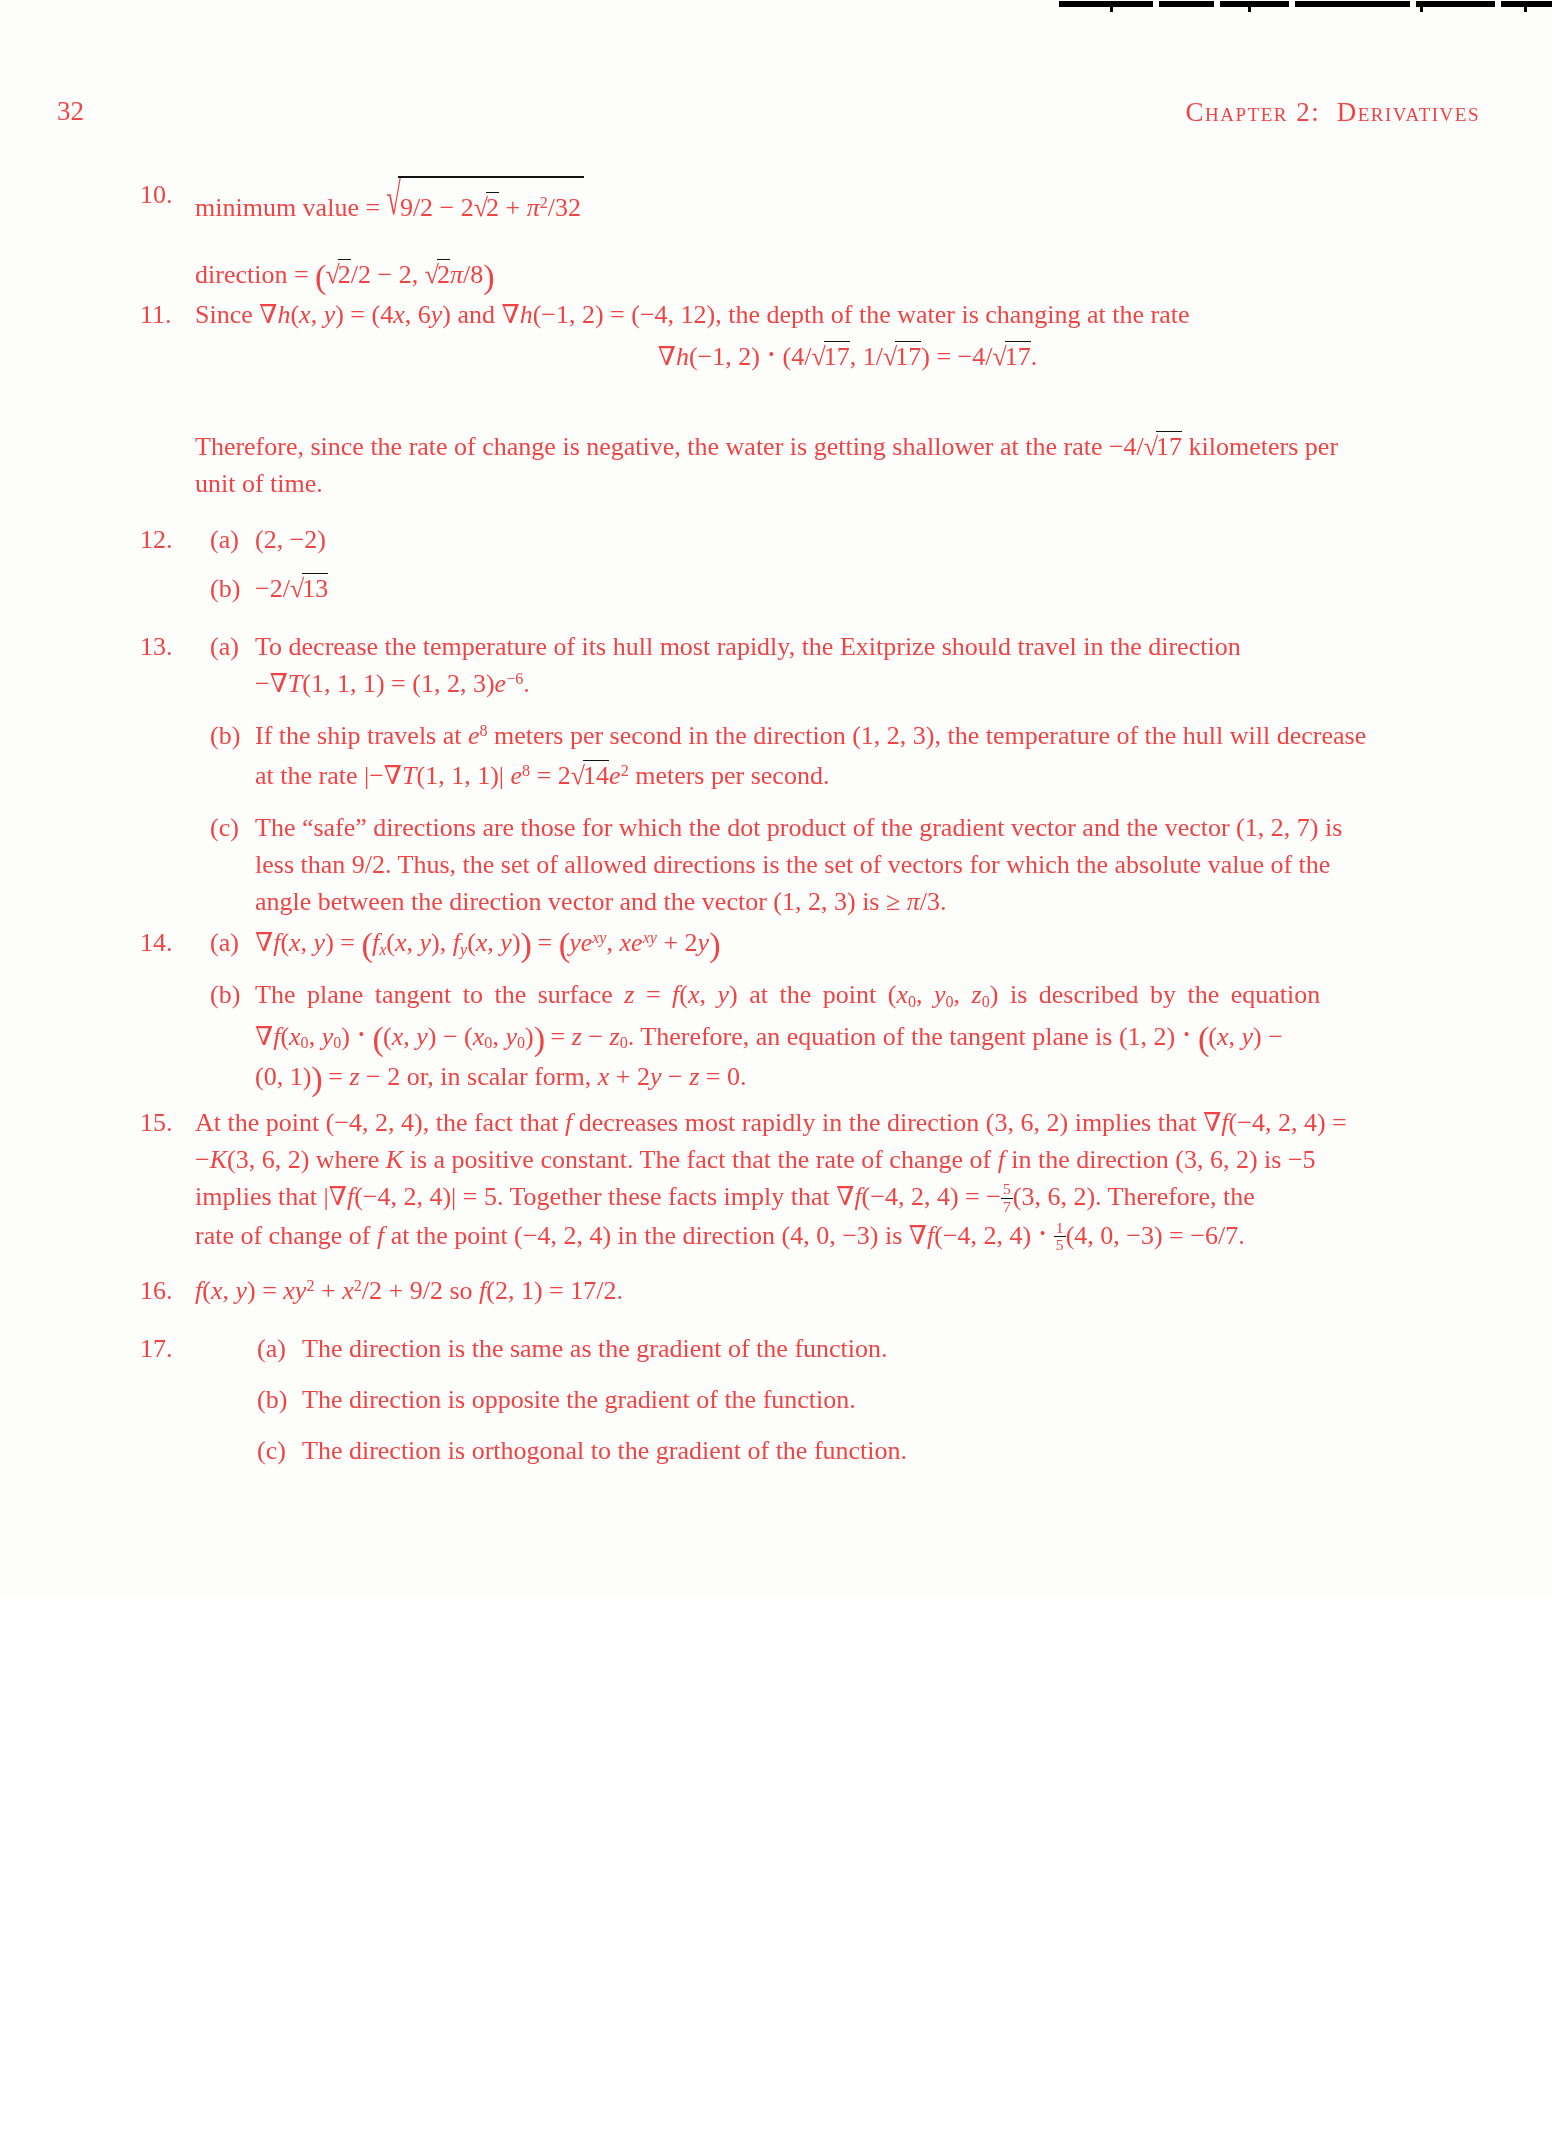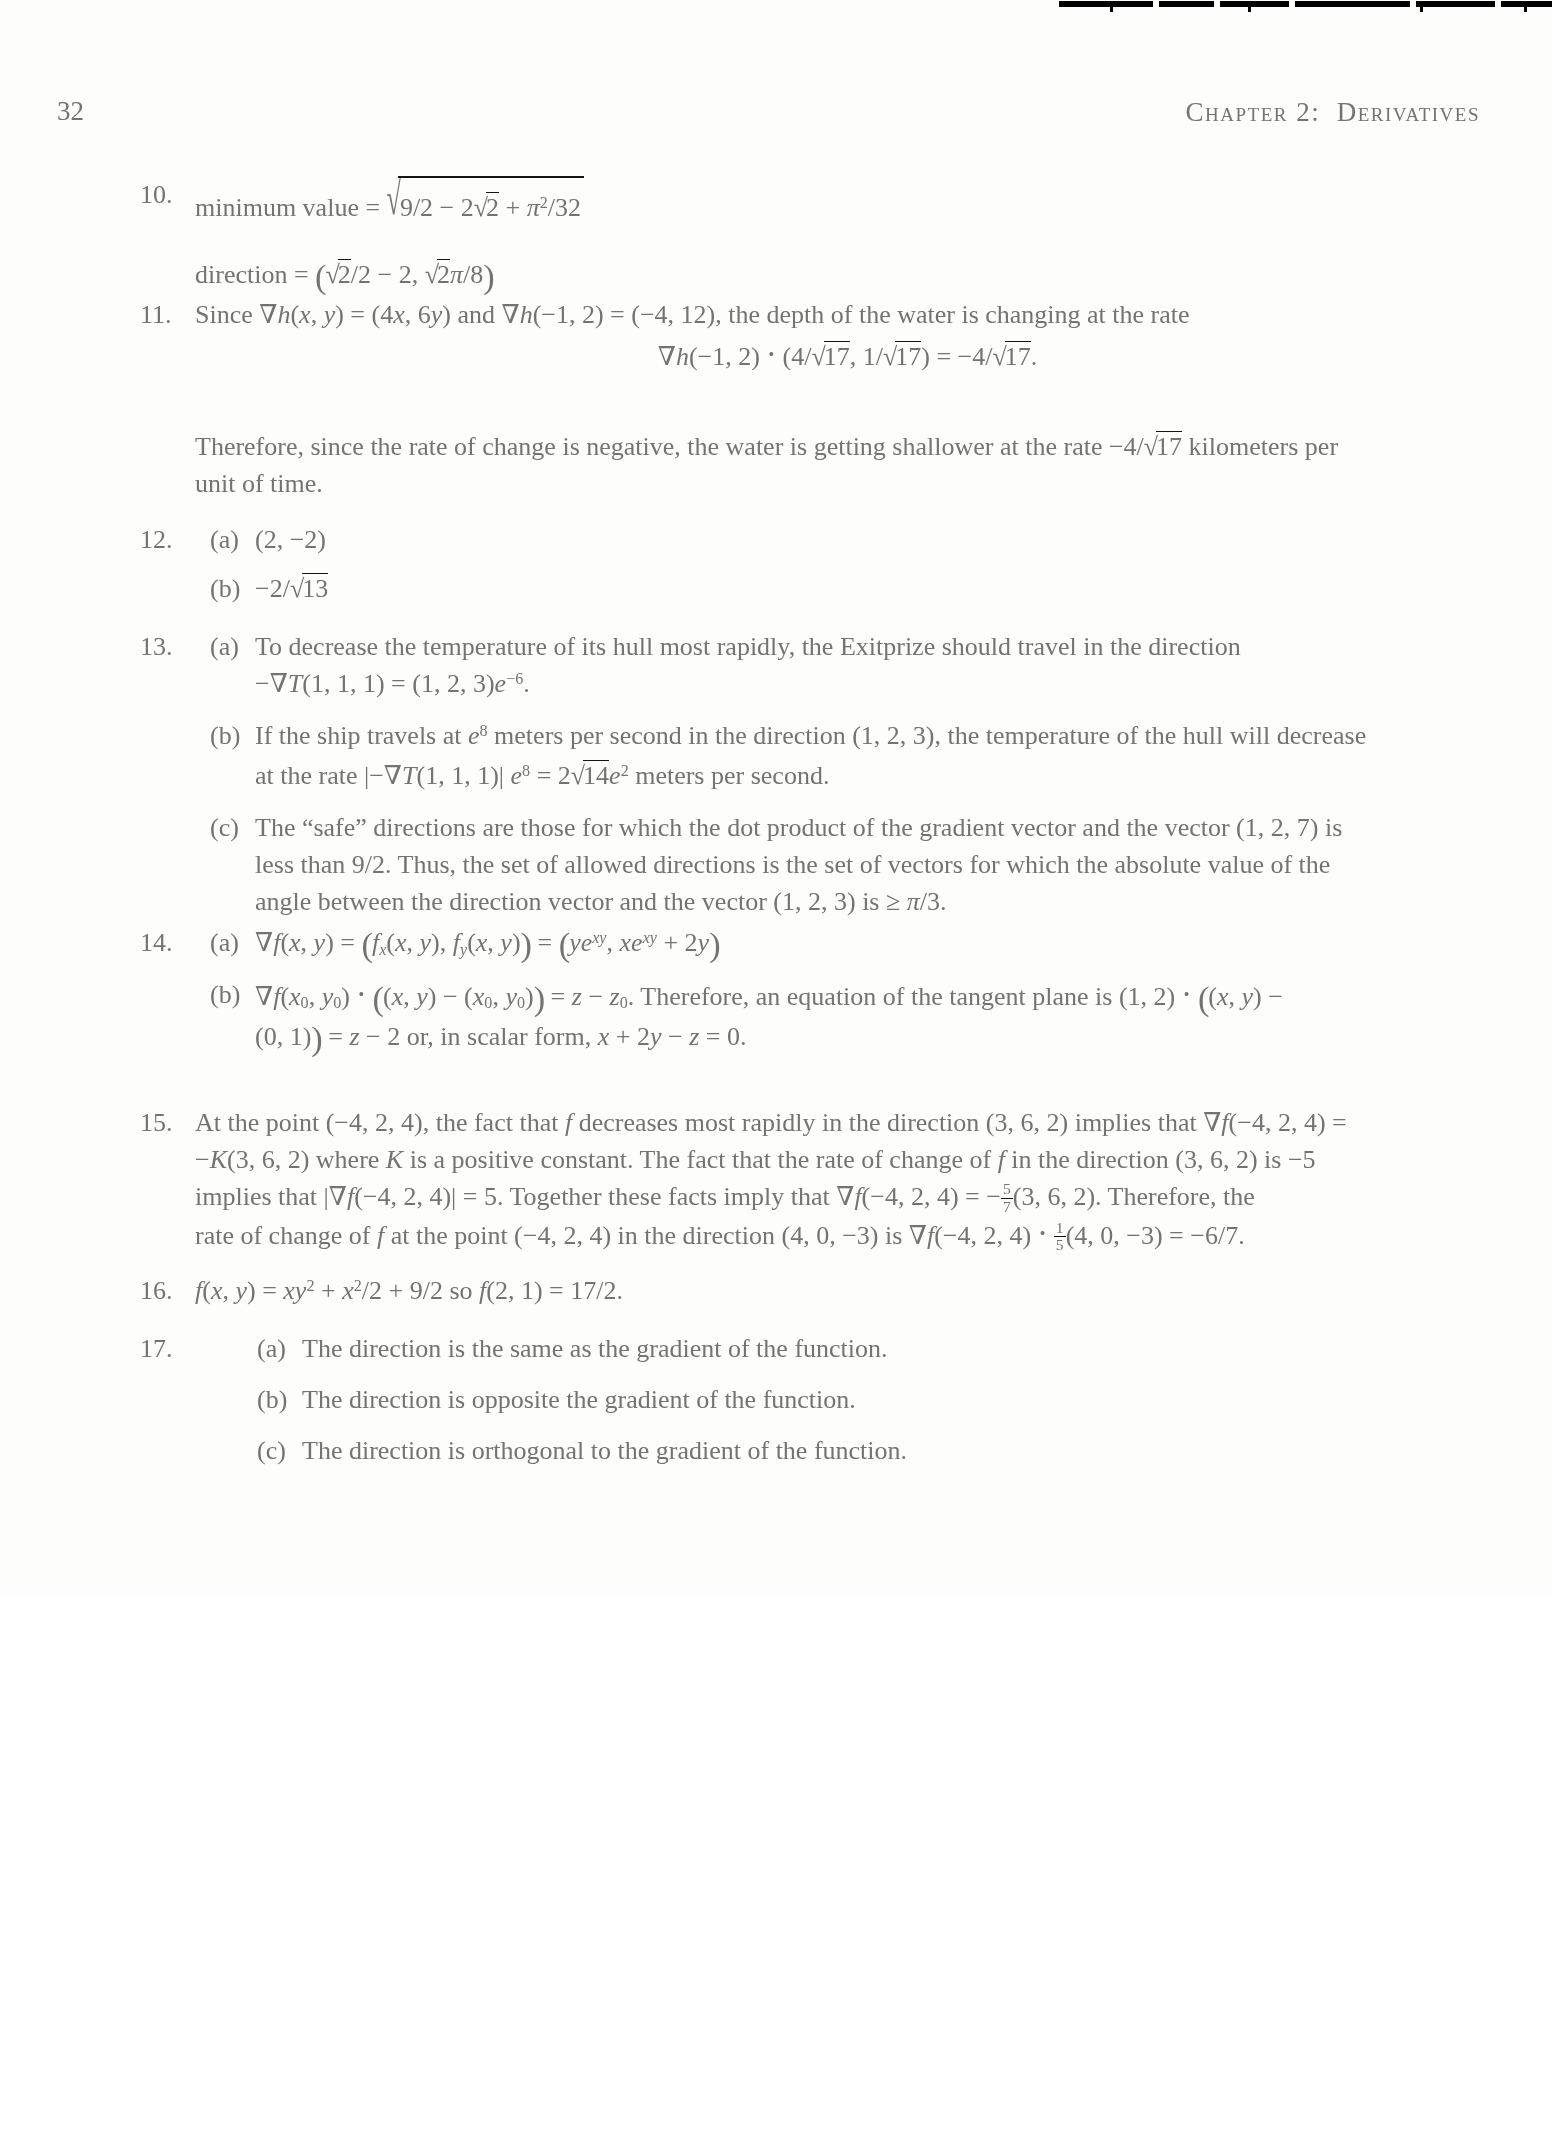--- a/index.html
+++ b/index.html
@@ -1,16 +1,16 @@
 <!DOCTYPE html>
 <html><head>
 <meta charset="utf-8">
 <style>
   html,body{margin:0;padding:0;background:#ffffff;}
-  .page{position:relative;width:1552px;height:1595px;background:#fdfdfc;color:#737373;
+  .page{position:relative;width:1552px;height:1595px;background:#fdfdfc;color:#ef4444;
         font-family:"Liberation Serif","DejaVu Serif",serif;font-size:26px;overflow:hidden;}
   .abs{position:absolute;}
   .line{white-space:nowrap;line-height:37px;}
   .item{position:absolute;display:flex;align-items:flex-start;}
   .inum{flex:0 0 55px;line-height:37px;white-space:nowrap;}
   .ibody{flex:1 1 auto;}
   .sub{display:flex;align-items:flex-start;}
   .sub + .sub{margin-top:12px;}
   .slbl{flex:0 0 45px;margin-left:15px;line-height:37px;white-space:nowrap;}
   .sbody{flex:1 1 auto;}
@@ -127,20 +127,21 @@
     <div class="ibody">
       <div class="sub">
         <div class="slbl">(a)</div>
         <div class="sbody">
             <div class="line">∇<i>f</i>(<i>x</i>, <i>y</i>) = <span class="bp">(</span><i>f<sub>x</sub></i>(<i>x</i>, <i>y</i>), <i>f<sub>y</sub></i>(<i>x</i>, <i>y</i>)<span class="bp">)</span> = <span class="bp">(</span><i>ye</i><sup><i>xy</i></sup>, <i>xe</i><sup><i>xy</i></sup> + 2<i>y</i><span class="bp">)</span></div>
           </div>
       </div>
       <div class="sub">
         <div class="slbl">(b)</div>
         <div class="sbody">
+          <div class="line wide">The plane tangent to the surface <i>z</i> = <i>f</i>(<i>x</i>, <i>y</i>) at the point (<i>x</i><sub>0</sub>, <i>y</i><sub>0</sub>, <i>z</i><sub>0</sub>) is described by the equation</div>
           <div class="line">∇<i>f</i>(<i>x</i><sub>0</sub>, <i>y</i><sub>0</sub>) <span class="dot">•</span> <span class="bp">(</span>(<i>x</i>, <i>y</i>) − (<i>x</i><sub>0</sub>, <i>y</i><sub>0</sub>)<span class="bp">)</span> = <i>z</i> − <i>z</i><sub>0</sub>. Therefore, an equation of the tangent plane is (1, 2) <span class="dot">•</span> <span class="bp">(</span>(<i>x</i>, <i>y</i>) −</div>
           <div class="line">(0, 1)<span class="bp">)</span> = <i>z</i> − 2 or, in scalar form, <i>x</i> + 2<i>y</i> − <i>z</i> = 0.</div>
         </div>
       </div>
     </div>
   </div>
 
   <div class="item" style="left:140px;top:1104px;">
     <div class="inum">15.</div>
     <div class="ibody">

